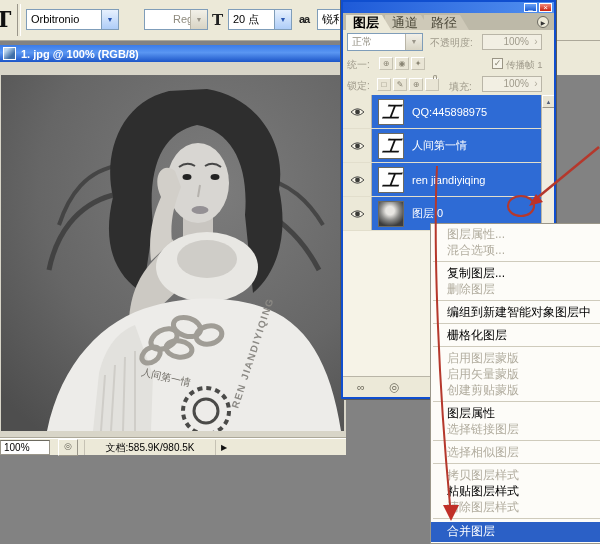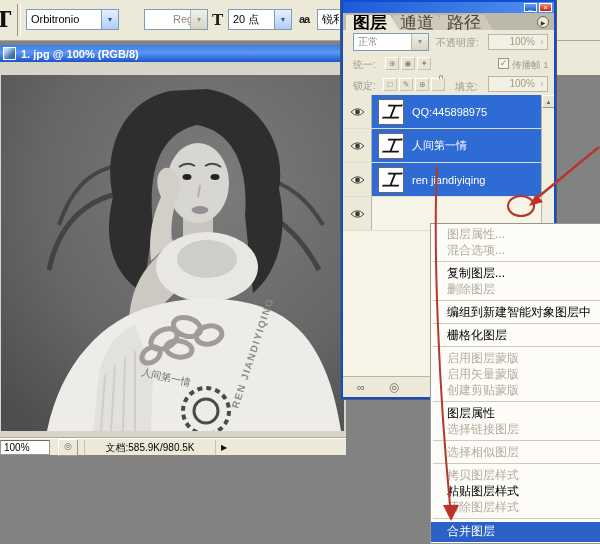--- a/index.html
+++ b/index.html
@@ -46,27 +46,27 @@
   
   .layers-palette{position:absolute;left:341px;top:0;width:215px;height:399px;background:#ECE9D8;
     border:2px solid #0F4ECF;box-shadow:0 0 0 1px #56585a;box-sizing:border-box;z-index:10;}
   .palette-titlebar{height:11px;background:linear-gradient(90deg,#1E5AD8,#5290F0);display:flex;
     justify-content:flex-end;align-items:center;gap:2px;padding-right:2px;}
   .win-btn{width:13px;height:9px;border:1px solid #fff;box-sizing:border-box;color:#fff;
     font-size:8px;line-height:5px;text-align:center;}
   .min-btn{background:linear-gradient(#6AA2F8,#1A5AD0);}
   .close-btn{background:linear-gradient(#F08878,#C82010);line-height:7px;}
   .tab-strip{position:relative;height:17px;background:#BDB9A8;padding:2px 0 0 3px;display:flex;box-sizing:border-box;}
-  .tab{font-size:17px;line-height:15px;padding:0 12px 0 7px;margin-right:-6px;
+  .tab{font-size:13px;line-height:15px;padding:0 12px 0 7px;margin-right:-6px;
     clip-path:polygon(0 0,calc(100% - 9px) 0,100% 100%,0 100%);}
   .tab.active{background:#ECE9D8;color:#000;font-weight:bold;z-index:2;}
   .tab.inactive{background:#CEC9B8;color:#4a4738;z-index:1;}
   .flyout-btn{position:absolute;right:5px;top:3px;width:12px;height:12px;border:1px solid #6c6a60;
     border-radius:50%;background:#ECE9D8;font-size:6px;line-height:12px;text-align:center;color:#333;box-sizing:border-box;}
-  .panel-controls{position:relative;height:65px;border-bottom:1px solid #3b82f6;color:#9f9a8b;font-size:11px;margin-left:6px;}
+  .panel-controls{position:relative;height:65px;border-bottom:1px solid #3b82f6;color:#9f9a8b;font-size:11px;}
   .blend-combo{left:4px;top:3px;width:76px;height:18px;}
   .blend-combo .val{font-size:10px;line-height:16px;}
   .blend-combo .arrow{line-height:16px;}
   .ctl-label{position:absolute;white-space:nowrap;}
   .opacity-label{left:87px;top:6px;font-size:10px;}
   .val-box{position:absolute;height:16px;background:#F2EFE3;border:1px solid #B9B5A7;box-sizing:border-box;
     font-size:10px;line-height:14px;color:#9f9a8b;display:flex;}
   .val-box .num{flex:1;text-align:right;padding-right:2px;}
   .val-box .spin{width:10px;text-align:center;color:#b0ab9c;}
   .opacity-box{left:139px;top:4px;width:60px;}
@@ -297,20 +297,26 @@
           </div>
         </div>
 
         <div class="layer-row thumb-image">
           <div class="eye-cell">
             <svg width="15" height="10" viewBox="0 0 15 10">
               <path d="M1,5 Q7.5,-1.5 14,5 Q7.5,11.5 1,5 Z" fill="#F6F3E7" stroke="#4a4a46" stroke-width="1"></path>
               <circle cx="7.5" cy="5" r="2.4" fill="#3c3c38"></circle>
             </svg>
           </div>
+          <div class="row-body">
+            <div class="thumb">
+              
+            </div>
+            <span class="layer-name">图层 0</span>
+          </div>
         </div>
 
     </div>
     <div class="list-scrollbar">
       <div class="scroll-up">▲</div>
     </div>
     <div class="palette-bottom">
       <span class="pb-icon">∞</span>
       <span class="pb-icon fx">◎</span>
     </div>

